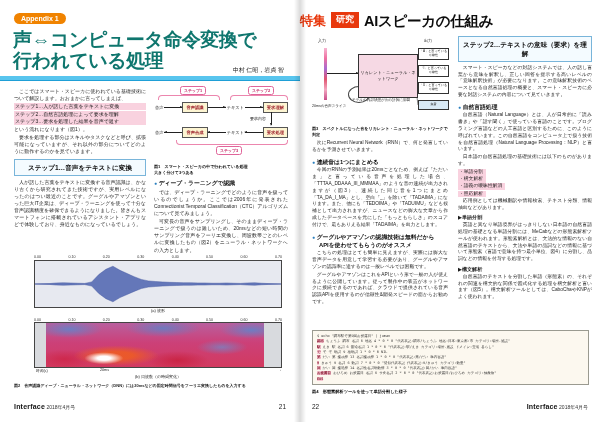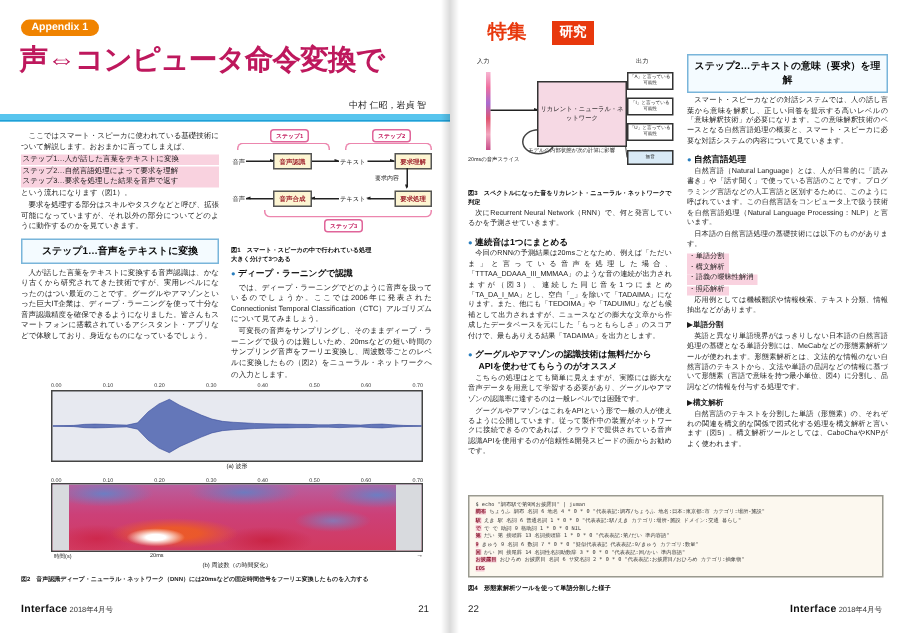--- a/index.html
+++ b/index.html
@@ -6,21 +6,21 @@
   body{width:600px;height:422px;background:#e8e8e8;font-family:"Liberation Sans","DejaVu Sans",sans-serif;color:#222;-webkit-font-smoothing:antialiased}
   .spread{position:relative;width:600px;height:422px;background:#fff;overflow:hidden}
   .page{position:absolute;top:0;height:422px;width:300px;background:#fff}
   #page-left{left:0}
   #page-right{left:300px}
   .gutter{position:absolute;left:294px;top:0;width:12px;height:422px;background:linear-gradient(90deg,rgba(0,0,0,0) 0%,rgba(0,0,0,.14) 50%,rgba(0,0,0,0) 100%);pointer-events:none;z-index:30}
 
   
   .apx-badge{position:absolute;left:14px;top:13px;background:#f08300;color:#fff;font-size:7px;font-weight:bold;padding:1.5px 7px 2px;border-radius:7px}
   .kicker{position:absolute;left:76px;top:15px;font-size:8px;font-weight:bold;color:#111}
-  .l-title{position:absolute;left:13px;font-size:19px;font-weight:900;color:#be185d;letter-spacing:-0.5px;white-space:nowrap}
+  .l-title{position:absolute;left:13px;font-size:19px;font-weight:900;color:#0f766e;letter-spacing:-0.5px;white-space:nowrap}
   .l-title.t1{top:27px}.l-title.t2{top:48px}
   .authors{position:absolute;right:16px;top:66px;font-size:6px;color:#222}
   .cyanbar{position:absolute;left:0;top:76px;width:300px;height:4px;background:#58c5ee;border-bottom:1px solid #1f9fd6}
 
   
   .col{position:absolute;font-size:5px;line-height:1.42;color:#1c1c1c;text-align:justify}
   .col p{margin:0 0 1px 0;text-indent:1em}
   .col p.noind{text-indent:0}
   .hl{background:#f9d2df;margin:0.5px 0;padding:0 1px;text-indent:0}
   .stepbox{border:1px solid #79b5da;background:#f4fbff;font-size:6.6px;font-weight:bold;text-align:center;padding:2.5px 1px;margin:4px 0 3px;color:#0d0d0d}
@@ -70,21 +70,21 @@
   .specnotes .arr{position:absolute;right:0;top:-1px;font-size:4.5px}
   .fig2cap{margin-top:2.5px;font-size:4px;font-weight:bold;line-height:1.35}
 
   
   .footer{position:absolute;top:403px;left:14px;right:14px;font-size:5px;color:#333}
   .mag{font-weight:900;font-size:7px;color:#111;letter-spacing:0.2px}
   .pnum{font-size:6.5px;color:#222}
   .fl{position:absolute;left:0;top:0}.fr{position:absolute;right:0;top:0}
 
   
-  .r-head{position:absolute;left:25px;top:12px;display:flex;align-items:flex-end;gap:17px}
+  .r-head{position:absolute;left:0;top:12px;display:flex;align-items:flex-start;gap:5px}
   .tokushu{color:#e8380d;font-size:13px;font-weight:900}
   .kenkyu{background:#e8380d;color:#fff;font-size:9px;font-weight:bold;padding:1px 5px 2px}
   .r-title{font-size:14.5px;font-weight:900;color:#0d0d0d;letter-spacing:-0.3px}
 
   
   .fig3{position:relative;height:86px;margin-bottom:2px;font-size:3.9px}
   .f3lab{position:absolute;font-size:4.1px;color:#222}
   .specbar{position:absolute;left:12px;top:10px;width:3px;height:52px;background:linear-gradient(180deg,#f7b6d2,#ee6fa0,#a86bd0,#e05570,#f3a7c0,#c74e8a)}
   .har{position:absolute;border-top:0.6px solid #222}
   .har::after{content:"";position:absolute;right:-0.5px;top:-1.7px;border-left:3px solid #222;border-top:1.4px solid transparent;border-bottom:1.4px solid transparent}
@@ -104,20 +104,21 @@
   .fig4cap{position:absolute;left:12px;top:389px;font-size:4.2px;font-weight:bold;color:#0d0d0d}
 </style>
 </head>
 <body>
 
 <div class="spread">
 
   <div class="page" id="page-left">
     <div class="apx-badge">Appendix 1</div>
     <div class="l-title t1">声⇔コンピュータ命令変換で</div>
+    <div class="l-title t2">行われている処理</div>
     <div class="authors">中村 仁昭，岩貞 智</div>
     <div class="cyanbar"></div>
 
     <div class="col" style="left:14px;top:88px;width:132px">
       <p>ここではスマート・スピーカに使われている基礎技術について解説します。おおまかに言ってしまえば、</p>
       <div>
           <div class="hl">ステップ1…人が話した言葉をテキストに変換</div>
           <div class="hl">ステップ2…自然言語処理によって要求を理解</div>
           <div class="hl">ステップ3…要求を処理した結果を音声で返す</div>
         </div>
@@ -217,20 +218,21 @@
       <span class="fl"><span class="mag">Interface</span>
       <span>2018年4月号</span></span>
       <span class="fr pnum">21</span>
     </div>
   </div>
 
   <div class="page" id="page-right">
     <div class="r-head">
       <span class="tokushu">特集</span>
       <span class="kenkyu">研究</span>
+      <span class="r-title">AIスピーカの仕組み</span>
     </div>
 
     <div class="col" style="left:12px;top:38px;width:136px;font-size:4.8px">
       <div class="fig3">
         <svg class="f3svg" width="136" height="86">
           <line x1="102" y1="36" x2="106" y2="16" stroke="#333" stroke-width="0.6"></line>
           <line x1="102" y1="36" x2="106" y2="33" stroke="#333" stroke-width="0.6"></line>
           <line x1="102" y1="36" x2="106" y2="50" stroke="#333" stroke-width="0.6"></line>
           <line x1="102" y1="36" x2="106" y2="67" stroke="#333" stroke-width="0.6"></line>
         </svg>

